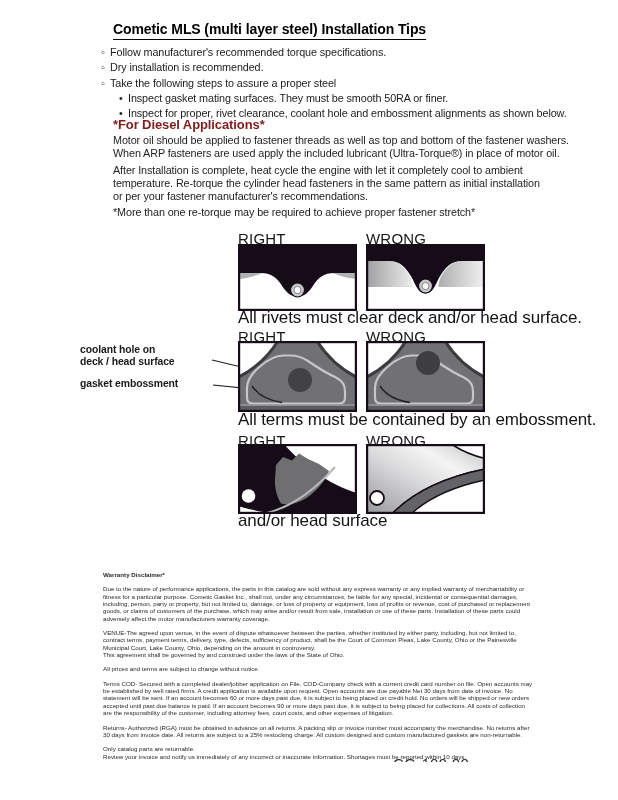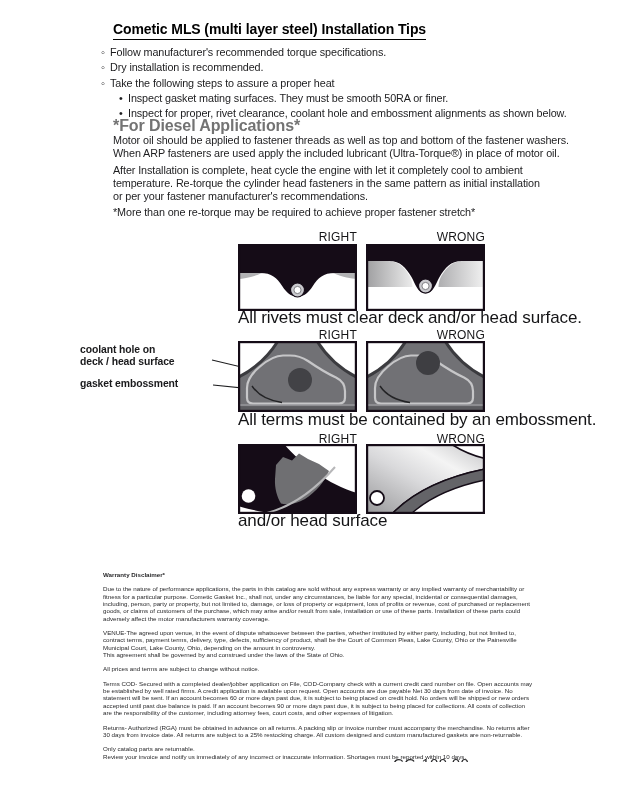--- a/index.html
+++ b/index.html
@@ -5,26 +5,26 @@
   html,body{margin:0;padding:0;background:#fff;}
   .page{position:relative;width:618px;height:762px;background:#fff;overflow:hidden;
         font-family:"Liberation Sans","DejaVu Sans",sans-serif;color:#1c1c1e;letter-spacing:-0.1px;}
   .abs{position:absolute;}
   .title{left:113px;top:21px;font-size:14px;font-weight:bold;color:#000;}
   .title span{display:inline-block;border-bottom:1.6px solid #000;padding-bottom:1.5px;}
   .bullets{left:101px;top:45px;font-size:10.8px;line-height:15.3px;white-space:nowrap;}
   .brow{display:flex;}
   .bmark{width:9px;flex:0 0 9px;}
   .sub .bmark{margin-left:18px;}
-  .h2{left:113px;top:117px;font-size:16px;font-weight:bold;color:#737373;}
+  .h2{left:113px;top:117px;font-size:13px;font-weight:bold;color:#7f1d1d;}
   .para{font-size:10.8px;line-height:13.2px;white-space:nowrap;color:#1d1d1f;}
   .p1{left:113px;top:134px;}
   .p2{left:113px;top:164px;}
   .note{left:113px;top:206px;font-size:10.8px;white-space:nowrap;}
-  .dlabel{width:119px;text-align:right;font-size:12px;color:#161618;letter-spacing:0.2px;}
+  .dlabel{width:119px;text-align:left;font-size:15px;color:#161618;letter-spacing:0.2px;}
   .caption{font-size:17px;line-height:12.3px;color:#141416;white-space:nowrap;}
   .sidelabel{width:131px;text-align:left;font-size:10.4px;line-height:11.5px;color:#1a1a1c;font-weight:bold;}
   .legal{left:103px;top:571px;width:420px;font-size:6.2px;line-height:7.35px;color:#28282a;letter-spacing:0;}
   .legal .lhead{font-weight:bold;margin-bottom:4.5px;}
   .legal p{margin:0 0 7px 0;}
   .legal div{white-space:nowrap;}
   .footer-code{left:393px;top:755px;font-size:15px;color:#2b2b2d;letter-spacing:0.3px;}
   svg{display:block;}
 </style>
 </head>
@@ -40,21 +40,21 @@
     <div class="brow">
       <span class="bmark">◦</span>
       <span>Follow manufacturer's recommended torque specifications.</span>
     </div>
     <div class="brow">
       <span class="bmark">◦</span>
       <span>Dry installation is recommended.</span>
     </div>
     <div class="brow">
       <span class="bmark">◦</span>
-      <span>Take the following steps to assure a proper heat</span>
+      <span>Take the following steps to assure a proper steel</span>
     </div>
     <div class="brow sub">
       <span class="bmark">•</span>
       <span>Inspect gasket mating surfaces.  They must be smooth 50RA or finer.</span>
     </div>
     <div class="brow sub">
       <span class="bmark">•</span>
       <span>Inspect for proper, rivet clearance, coolant hole and embossment alignments as shown below.</span>
     </div>
   </div>

